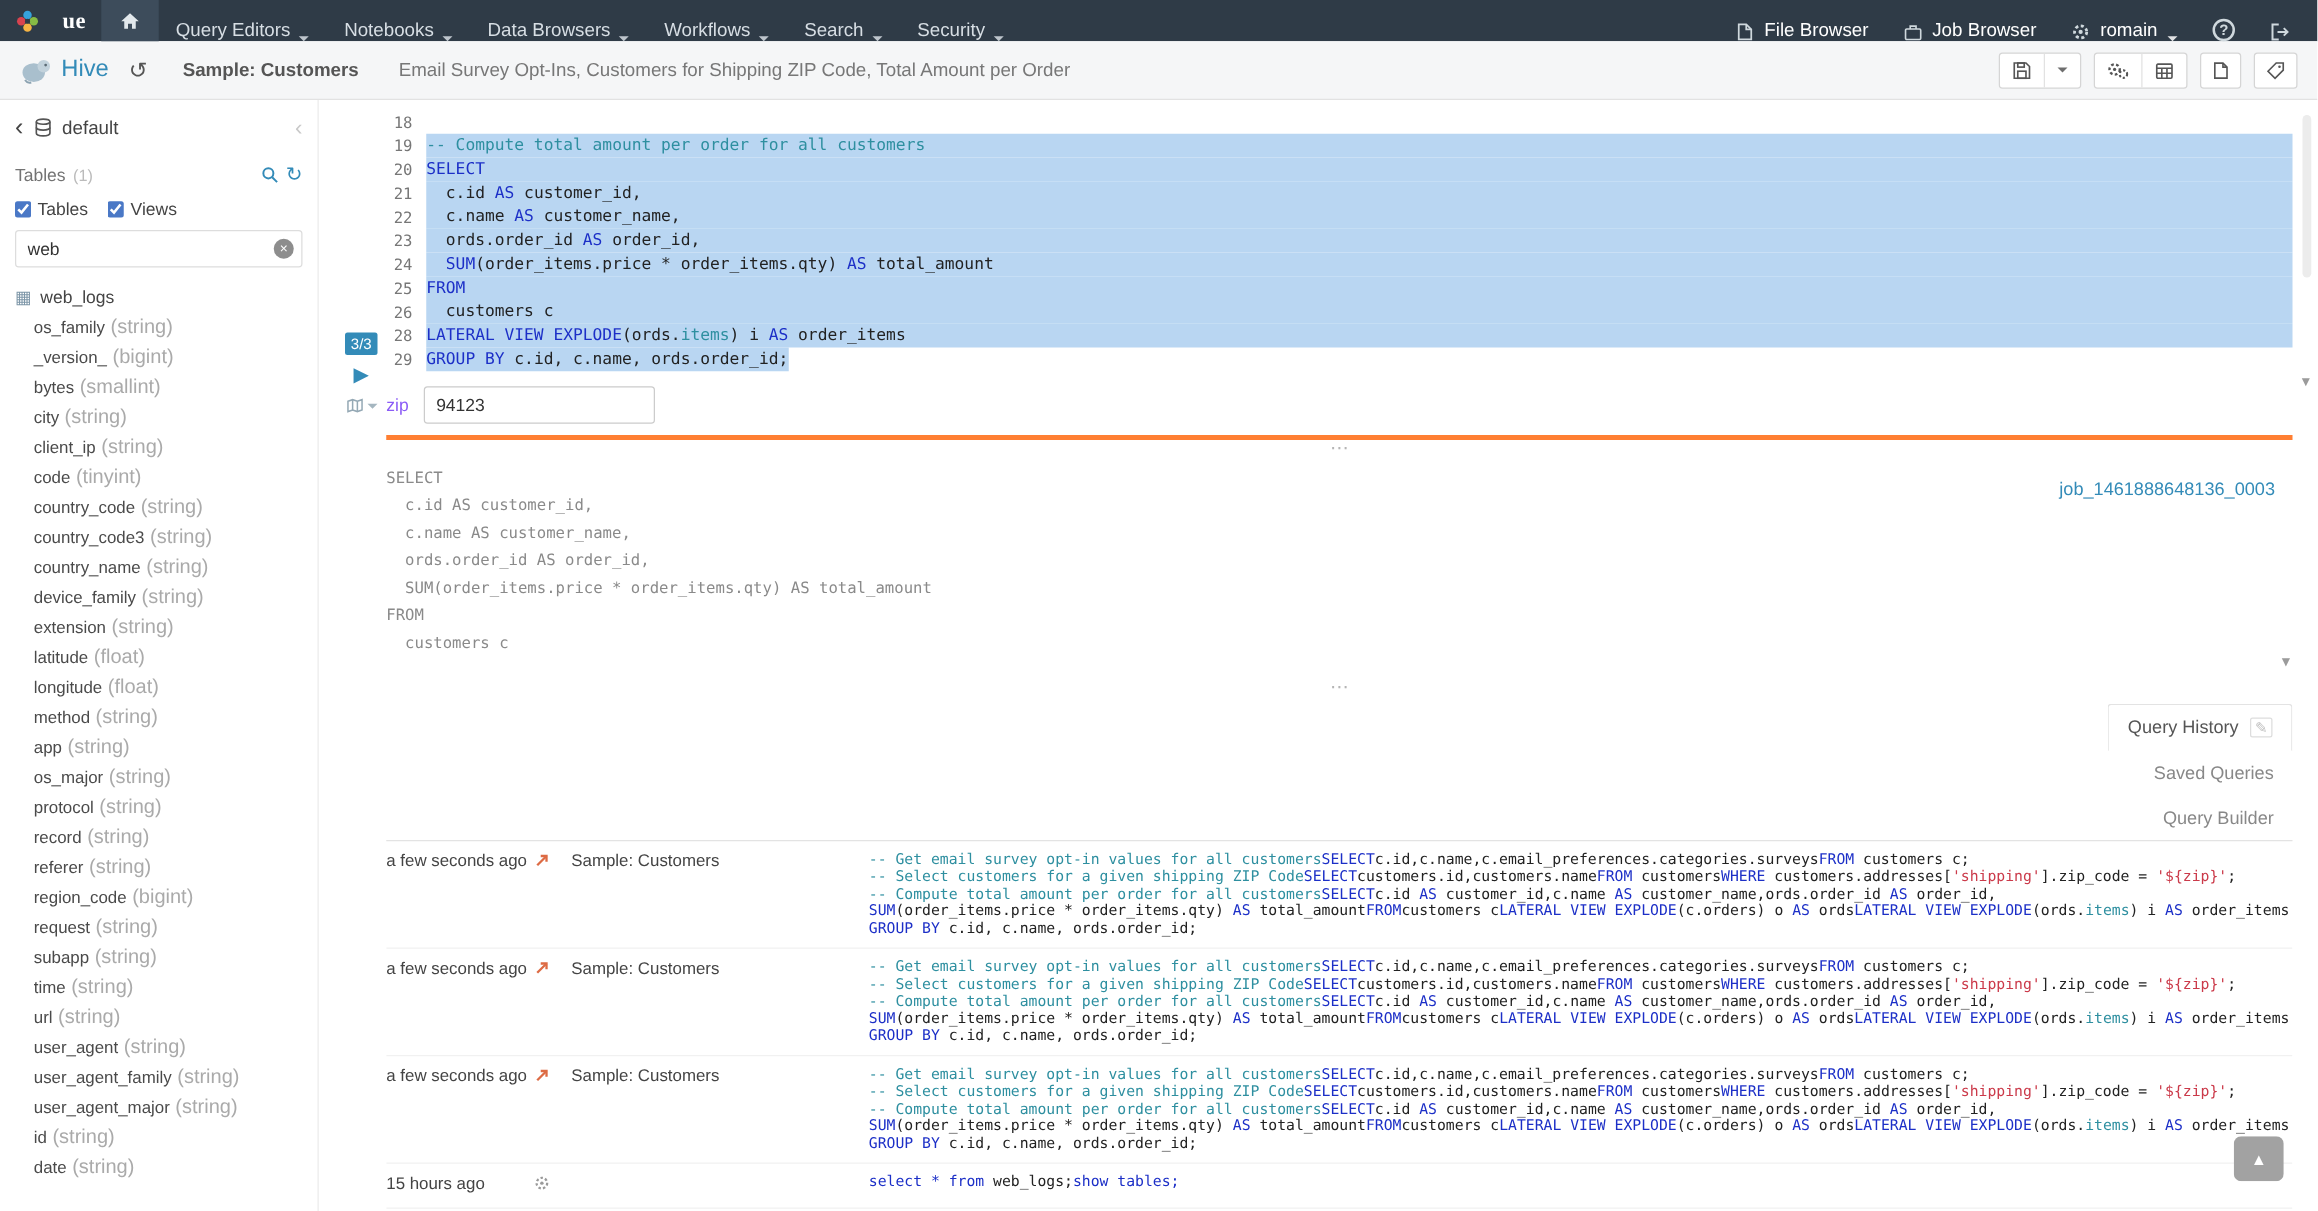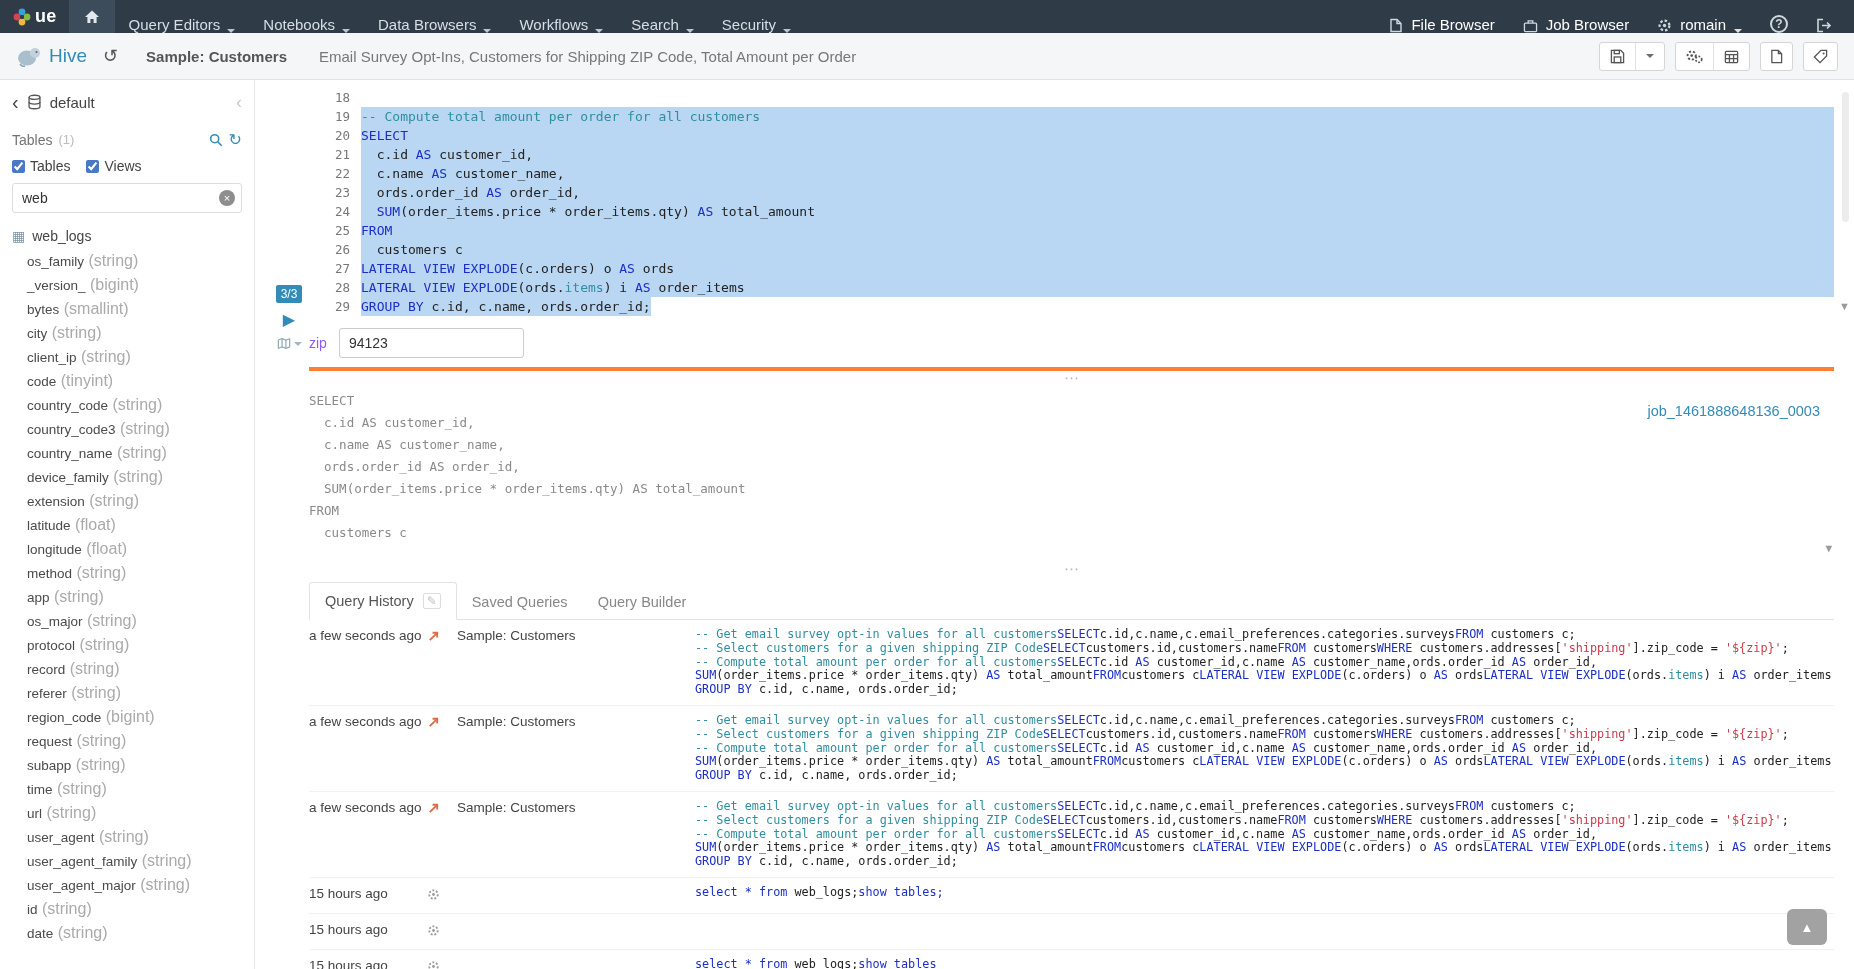--- a/index.html
+++ b/index.html
@@ -2,21 +2,21 @@
 <html style="--accent: #338bb8; --navbar-bg: #2f3b47; --progress: #ff7f32; --selection: #b9d6f2; --tk-keyword: #1c2fc7; --tk-comment: #2e8fa0; --tk-string: #cb3a4a;"><head>
 <meta charset="utf-8">
 <style>
   * { margin:0; padding:0; box-sizing:border-box; }
   html,body { width:100%; height:100%; overflow:hidden; background:#fff;
     font-family:"Liberation Sans", sans-serif; color:#444; }
 
   
   .navbar { height:33px; background:var(--navbar-bg,#2f3b47); display:flex; align-items:stretch;
     color:#d7dee4; font-size:15px; }
-  .brand { display:flex; align-items:center; gap:3px; padding:0 12px; text-decoration:none; cursor:pointer; }
+  .brand { display:flex; align-items:center; gap:18px; padding:0 12px; text-decoration:none; cursor:pointer;font-family:Liberation Serif, serif; }
   .brand-text { color:#fff; font-size:18px; font-weight:bold; letter-spacing:.3px; }
   .nav-home { width:46px; display:flex; align-items:center; justify-content:center; background:#3d4c5b; cursor:pointer; }
   .nav-menus { display:flex; align-items:stretch; }
   .nav-item { display:flex; align-items:flex-end; gap:7px; padding:0 14px; cursor:pointer; color:#d7dee4; text-decoration:none; }
   .caret-down { width:0; height:0; border-left:4px solid transparent; border-right:4px solid transparent;
     border-top:4px solid currentColor; opacity:.85; display:inline-block; }
   .nav-right { margin-left:auto; display:flex; align-items:stretch; padding-right:8px; }
   .nav-right .nav-item { color:#fff; gap:8px; }
   .icon-svg { display:inline-flex; align-items:center; }
   .help-circle { width:18px; height:18px; border:2px solid #cfd8dd; border-radius:50%; color:#cfd8dd;
@@ -68,21 +68,21 @@
   
   .editor-area { display:flex; padding-left:14px; padding-right:0; }
   .rail { width:40px; display:flex; flex-direction:column; align-items:center; justify-content:flex-end;
     gap:9px; padding-bottom:8px; }
   .exec-counter { background:var(--accent,#338bb8); color:#fff; font-size:12px; padding:2px 5px; border-radius:2px; }
   .play-btn { background:none; border:none; color:var(--accent,#338bb8); font-size:16px; cursor:pointer; line-height:1; }
   .map-btn { display:flex; align-items:center; gap:3px; color:#95a9b5; cursor:pointer; }
   .editor-main { flex:1; position:relative; padding-right:20px; }
   .code { font-family:"DejaVu Sans Mono", monospace; font-size:13px; line-height:19px; }
   .line { display:flex; }
-  .ln { width:32px; min-width:32px; text-align:right; padding-right:11px; color:#777; font-size:12.5px;margin-left:20px; }
+  .ln { width:32px; min-width:32px; text-align:right; padding-right:11px; color:#777; font-size:12.5px; }
   .lt { white-space:pre; flex:1; color:#222; }
   .sel-full > .lt { background:var(--selection,#b9d6f2); }
   .sel-text > .lt { flex:none; background:var(--selection,#b9d6f2); }
   .tk-k { color:var(--tk-keyword,#1c2fc7); }
   .tk-c { color:var(--tk-comment,#2e8fa0); }
   .tk-s { color:var(--tk-string,#cb3a4a); }
   .tk-p { color:#222; }
   .code-scroll-arrow { position:absolute; right:4px; top:212px; color:#9b9b9b; font-size:11px; cursor:pointer; }
   .code-scroll-thumb { position:absolute; right:5px; top:4px; width:7px; height:130px; background:#ececec;
     border-radius:4px; cursor:grab; }
@@ -96,21 +96,21 @@
 
   
   .log-area { margin:0 20px 0 54px; position:relative; height:176px; overflow:hidden;
     font-family:"DejaVu Sans Mono", monospace; font-size:12.5px; line-height:22px; color:#8a8a8a; padding-top:4px; }
   .log-line { white-space:pre; }
   .job-link { position:absolute; right:14px; top:14px; color:var(--accent,#338bb8); text-decoration:none;
     font-family:"Liberation Sans",sans-serif; font-size:14.5px; cursor:pointer; }
   .log-scroll-arrow { position:absolute; right:2px; bottom:2px; color:#9b9b9b; font-size:11px; cursor:pointer; }
 
   
-  .tabs { margin:4px 20px 0 54px; border-bottom:1px solid #e3e3e3; display:flex; align-items:flex-end; }
+  .tabs { margin:4px 20px 0 54px; border-bottom:1px solid #e3e3e3; display:flex; align-items:flex-end;flex-direction:column; }
   .tab { padding:10px 15px; font-size:14.5px; color:#888; cursor:pointer; text-decoration:none;
     position:relative; top:1px; display:flex; align-items:center; gap:9px; }
   .tab.active { border:1px solid #e3e3e3; border-bottom:1px solid #fff; border-radius:3px 3px 0 0;
     background:#fff; color:#555; }
   .pencil-box { color:#c0c0c0; border:1px solid #ddd; border-radius:2px; font-size:12px; padding:0 3px; cursor:pointer; }
 
   
   .history { margin:0 20px 0 54px; overflow:hidden; }
   .hrow { display:grid; grid-template-columns:118px 30px 238px 1fr; padding:8px 0; border-bottom:1px solid #f1f1f1;
     align-items:start; cursor:pointer; }
@@ -407,24 +407,20 @@
             </div>
             <div class="line sel-full">
               <span class="ln">25</span>
               <span class="lt"><span class="tk-k">FROM</span></span>
             </div>
             <div class="line sel-full">
               <span class="ln">26</span>
               <span class="lt"><span class="tk-p">  customers c</span></span>
             </div>
             <div class="line sel-full">
-              <span class="ln">27</span>
-              <span class="lt"><span class="tk-k">LATERAL VIEW EXPLODE</span><span class="tk-p">(c.orders) o </span><span class="tk-k">AS</span><span class="tk-p"> ords</span></span>
-            </div>
-            <div class="line sel-full">
               <span class="ln">28</span>
               <span class="lt"><span class="tk-k">LATERAL VIEW EXPLODE</span><span class="tk-p">(ords.</span><span class="tk-c">items</span><span class="tk-p">) i </span><span class="tk-k">AS</span><span class="tk-p"> order_items</span></span>
             </div>
             <div class="line sel-text">
               <span class="ln">29</span>
               <span class="lt"><span class="tk-k">GROUP BY</span><span class="tk-p"> c.id, c.name, ords.order_id;</span></span>
             </div>
           </div>
         <span class="code-scroll-thumb"></span>
         <span class="code-scroll-arrow">▼</span>

